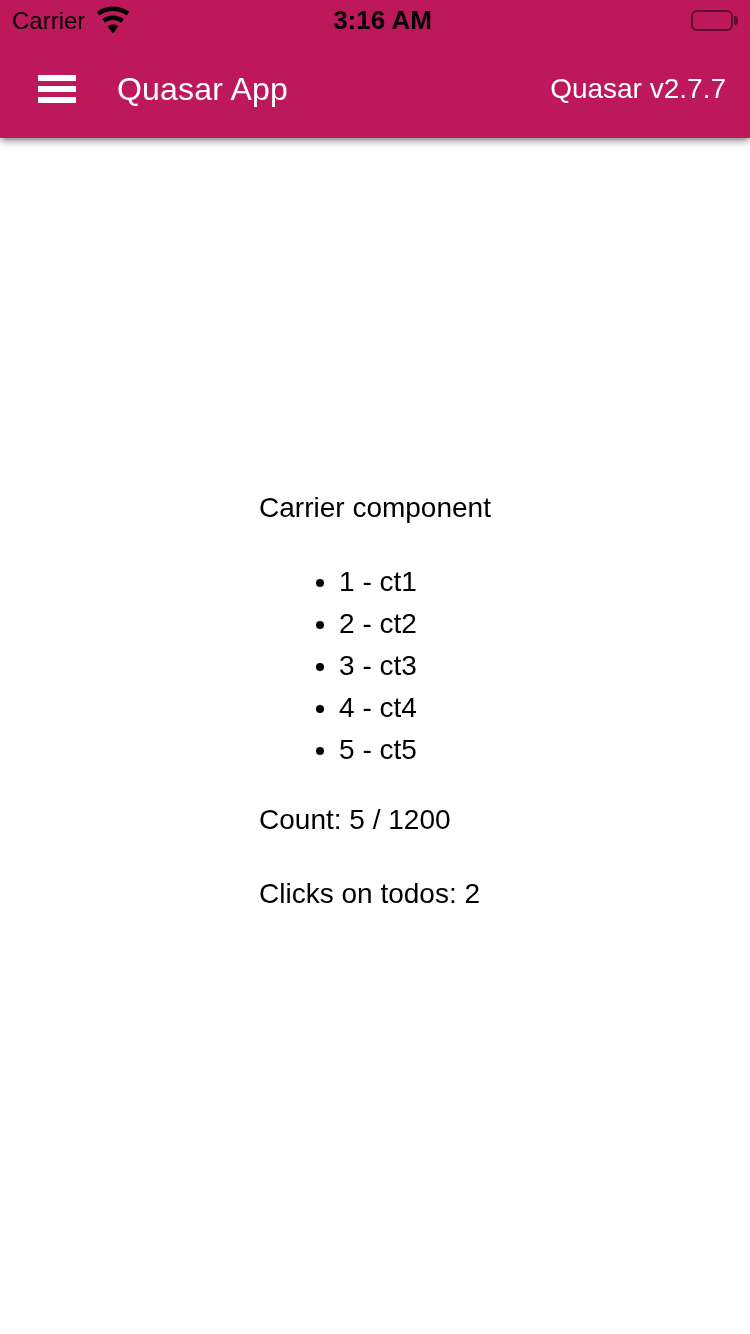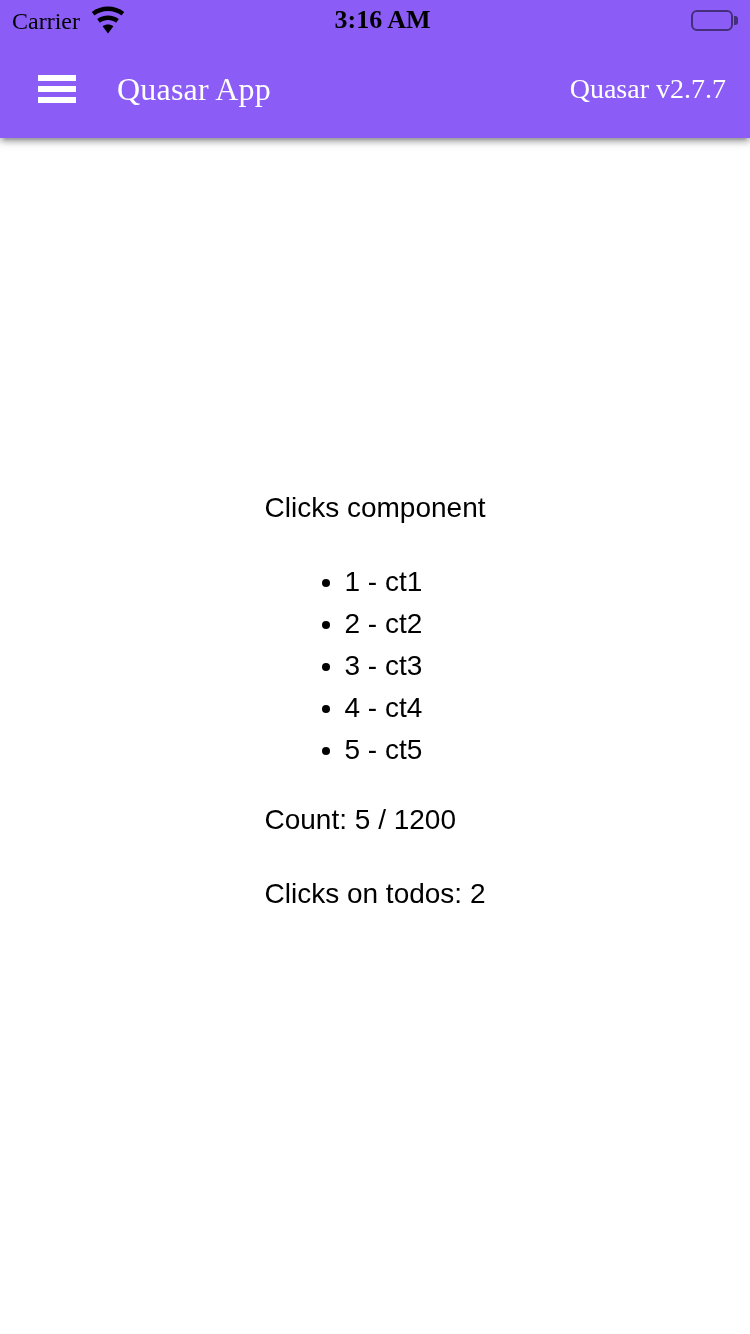--- a/index.html
+++ b/index.html
@@ -121,21 +121,21 @@
     padding-left: 80px;
     list-style: disc;
   }
   .example li { line-height: 42px; cursor: pointer; }
 </style>
 </head>
 <body>
 
 <div class="screen">
 
-  <header class="app-header" style="background: #8b5cf6; font-family: Liberation Serif, serif;">
+  <header class="app-header" style="background: #be185d;">
 
     <div class="status-bar">
       <span class="carrier">Carrier</span>
       <span class="wifi-icon">
         <svg width="36" height="30" viewBox="0 2 24 20" aria-hidden="true">
           <path fill="#000" d="M12,21L15.6,16.2C14.6,15.45 13.35,15 12,15C10.65,15 9.4,15.45 8.4,16.2L12,21M12,3C7.95,3 4.21,4.34 1.2,6.6L3,9C5.5,7.12 8.62,6 12,6C15.38,6 18.5,7.12 21,9L22.8,6.6C19.79,4.34 16.05,3 12,3M12,9C9.3,9 6.81,9.89 4.8,11.4L6.6,13.8C8.1,12.67 9.97,12 12,12C14.03,12 15.9,12.67 17.4,13.8L19.2,11.4C17.19,9.89 14.7,9 12,9Z"></path>
         </svg>
       </span>
       <span class="status-time">3:16 AM</span>
       <span class="battery">
@@ -156,21 +156,21 @@
       </button>
       <div class="toolbar-title">Quasar App</div>
       <div class="toolbar-spacer"></div>
       <div class="version-label">Quasar v2.7.7</div>
     </div>
 
   </header>
 
   <main class="page">
     <div class="example">
-      <p>Clicks component</p>
+      <p>Carrier component</p>
       <ul>
         <li>1 - ct1</li>
         <li>2 - ct2</li>
         <li>3 - ct3</li>
         <li>4 - ct4</li>
         <li>5 - ct5</li>
       </ul>
       <p>Count: 5 / 1200</p>
       <p>Clicks on todos: 2</p>
     </div>

